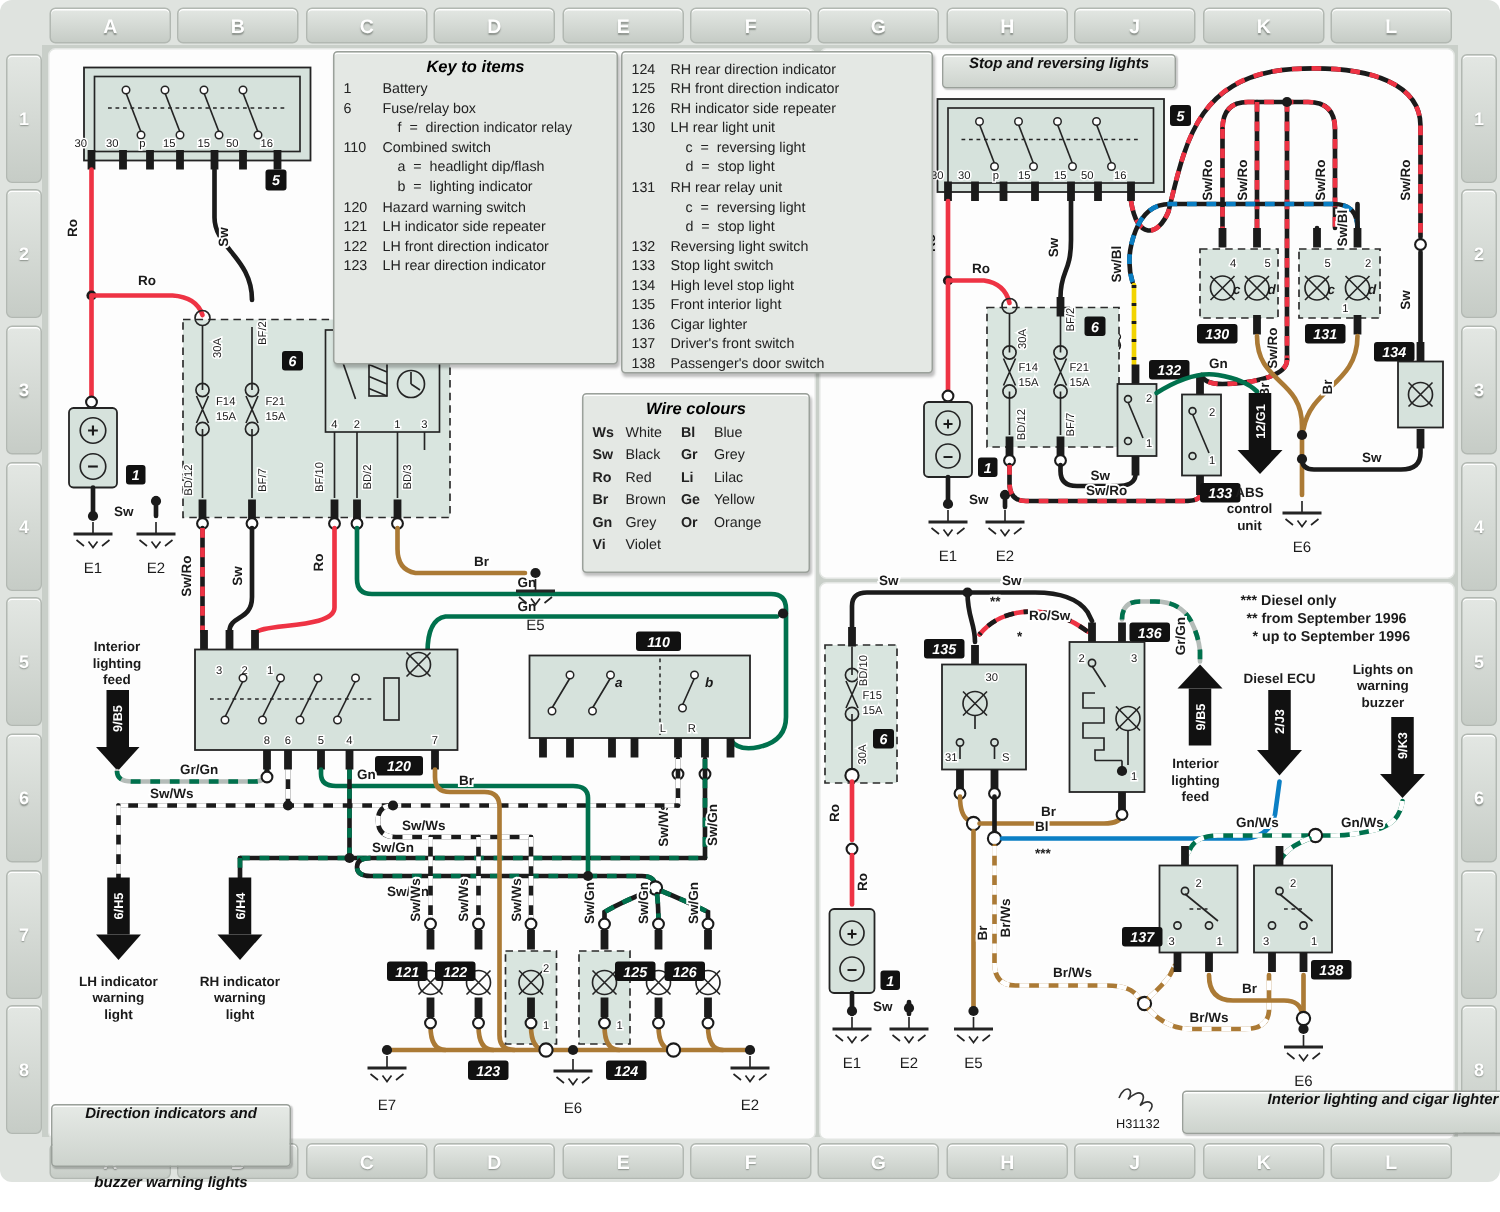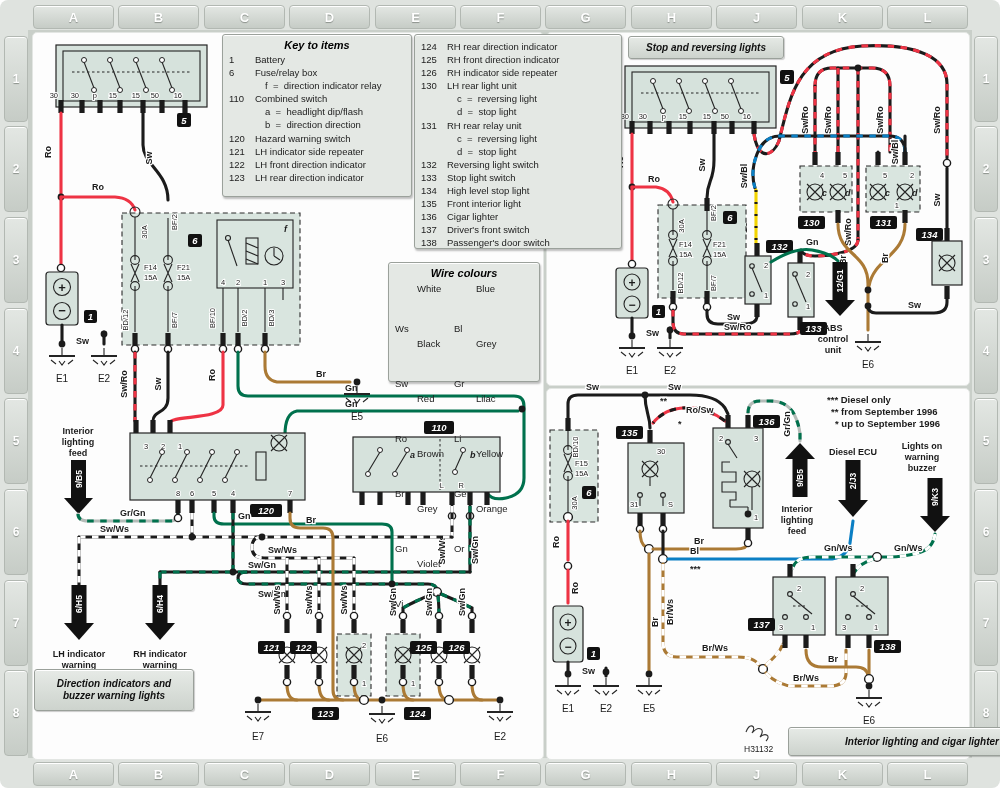--- a/index.html
+++ b/index.html
@@ -15,25 +15,25 @@
   .tile.v{width:22px;height:84px;font-size:12px;}
   
   .lgbox{position:absolute;background:#e4e8e4;border:1px solid #9ba19b;border-radius:3px;
          box-shadow:1px 2px 2px rgba(0,0,0,.25), inset 0 1px 0 #fff;padding:3px 6px;box-sizing:border-box;}
   .lgtitle{font-size:11px;font-weight:bold;font-style:italic;text-align:center;margin:1px 0 2px;}
   .lgrow{display:flex;font-size:9.5px;line-height:13.1px;color:#222;}
   .lgrow .num{width:26px;flex:none;}
   .lgrow .lbl{white-space:pre;}
   .lgrow.sub .lbl{padding-left:10px;}
   .wcrow{display:flex;font-size:9.5px;line-height:15px;color:#222;}
-  .wcrow .code{width:22px;font-weight:normal;flex:none;margin-top:40px;}
+  .wcrow .code{width:22px;font-weight:bold;flex:none;}
   .wcwrap{display:flex;gap:10px;}
   .seclab{position:absolute;background:linear-gradient(#e6eae6,#cdd3cd);border:1px solid #9aa09a;border-radius:3px;
           box-shadow:1px 1px 1px rgba(0,0,0,.2), inset 0 1px 0 #fff;display:flex;flex-direction:column;
-          align-items:center;justify-content:center;font-size:10px;font-weight:bold;font-style:italic;color:#111;line-height:12px;}
+          align-items:center;justify-content:flex-start;font-size:10px;font-weight:bold;font-style:italic;color:#111;line-height:12px;}
   #caption{position:absolute;left:0;top:789px;width:1000px;text-align:center;font-size:12.5px;font-weight:bold;color:#111;}
   
   #dwg{position:absolute;left:0;top:0;width:1000px;height:788px;}
   .box{fill:#d6e2dc;stroke:#242424;stroke-width:1.2;}
   .dbox{fill:#d9e5df;stroke:#2a2a2a;stroke-width:1.1;stroke-dasharray:5 3.4;}
   .thin{fill:none;stroke:#242424;stroke-width:1.1;}
   .dash{fill:none;stroke:#242424;stroke-width:1;stroke-dasharray:2.5 2.5;}
   .wire{fill:none;stroke-width:3.1;stroke-linecap:round;}
   .sw{stroke:#1b1b1b;} .ro{stroke:#ee3344;} .br{stroke:#ab7a35;} .gn{stroke:#00714d;}
   .bl{stroke:#0b7fc4;} .ge{stroke:#f2d400;} .gr{stroke:#b4bcb8;}
@@ -865,21 +865,21 @@
         <use href="#dt" x="869" y="686"></use>
       <use href="#gd" x="869" y="690"></use>
         <text class="gl" x="869" y="724" text-anchor="middle">E6</text>
 
       <g>
         <path d="M746,732 C750,722 757,726 752,733 C759,725 766,729 760,737 C766,732 771,736 766,741" fill="none" stroke="#333" stroke-width="1.1"></path>
         <text class="sg" x="744" y="752">H31132</text>
       </g>
     </svg>
 
-    <div class="lgbox" style="left:222px;top:34px;width:190px;height:163px;">
+    <div class="lgbox" style="left:222px;top:34px;width:190px;height:209px;">
       <div class="lgtitle">Key to items</div>
       <div class="lgrow">
           <span class="num">1</span>
           <span class="lbl">Battery</span>
         </div>
       <div class="lgrow">
           <span class="num">6</span>
           <span class="lbl">Fuse/relay box</span>
         </div>
       <div class="lgrow sub">
@@ -889,21 +889,21 @@
       <div class="lgrow">
           <span class="num">110</span>
           <span class="lbl">Combined switch</span>
         </div>
       <div class="lgrow sub">
           <span class="num"></span>
           <span class="lbl">a  =  headlight dip/flash</span>
         </div>
       <div class="lgrow sub">
           <span class="num"></span>
-          <span class="lbl">b  =  direction direction</span>
+          <span class="lbl">b  =  lighting indicator</span>
         </div>
       <div class="lgrow">
           <span class="num">120</span>
           <span class="lbl">Hazard warning switch</span>
         </div>
       <div class="lgrow">
           <span class="num">121</span>
           <span class="lbl">LH indicator side repeater</span>
         </div>
       <div class="lgrow">
@@ -1033,21 +1033,21 @@
               <span class="code">Or</span>
               <span>Orange</span>
             </div>
         </div>
       </div>
     </div>
 
     <div class="seclab" style="left:628px;top:36px;width:154px;height:21px;">
       <span>Stop and reversing lights</span>
     </div>
-    <div class="seclab" style="left:34px;top:669px;width:158px;height:40px;">
+    <div class="seclab" style="left:34px;top:736px;width:158px;height:40px;gap:34px;">
       <span>Direction indicators and</span>
       <span>buzzer warning lights</span>
     </div>
     <div class="seclab" style="left:788px;top:727px;width:178px;height:27px;padding-left:44px;">
       <span>Interior lighting and cigar lighter</span>
     </div>
   </div>
 
 </div>
 

